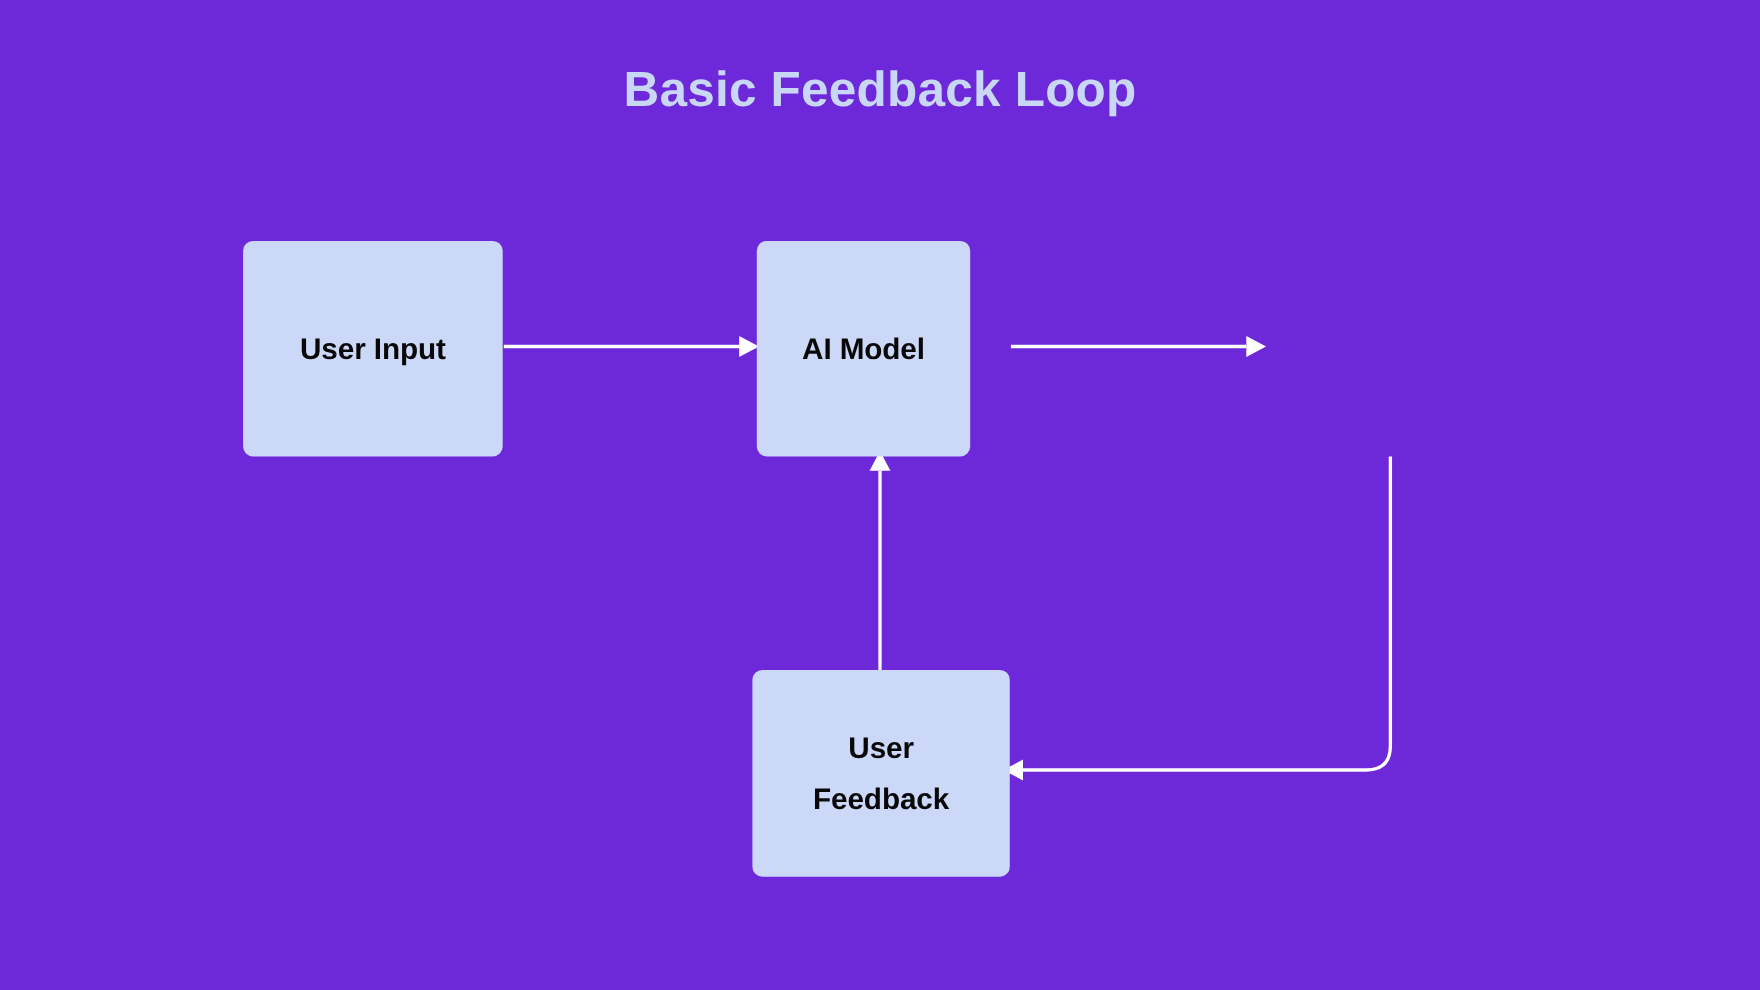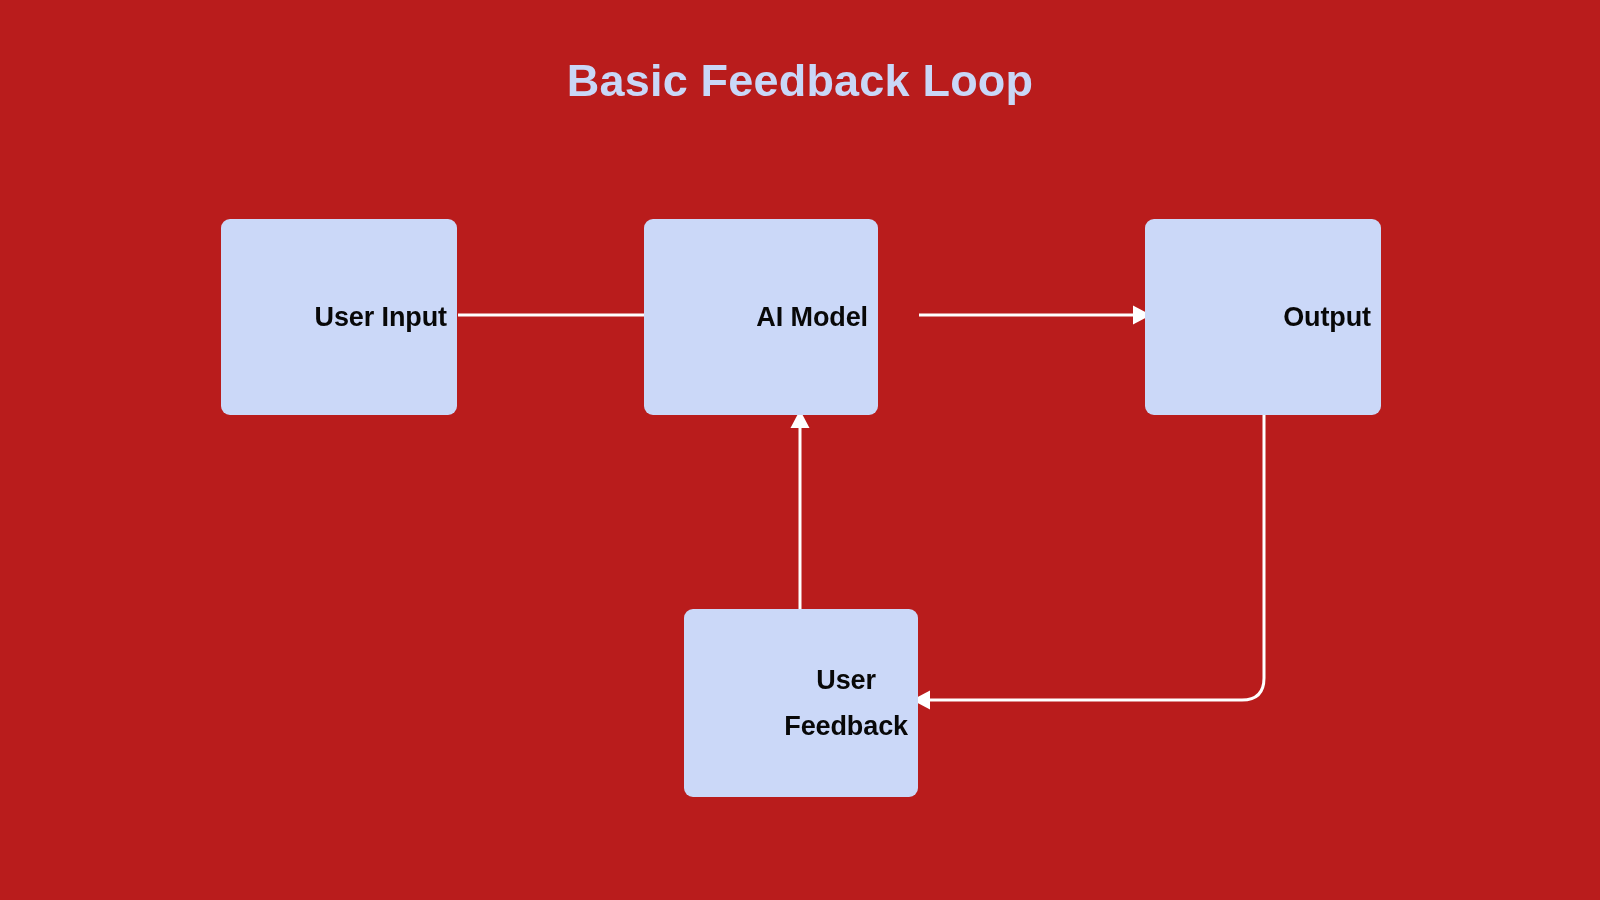--- a/index.html
+++ b/index.html
@@ -5,21 +5,21 @@
 <style>
   html, body {
     margin: 0;
     padding: 0;
     background: #2159e8;
   }
   #canvas {
     position: relative;
     width: 1600px;
     height: 900px;
-    background: #b91c1c;
+    background: #6d28d9;
     overflow: hidden;
     font-family: "Liberation Sans", "DejaVu Sans", sans-serif;
   }
   #diagram-title {
     position: absolute;
     left: 0;
     top: 56px;
     width: 1600px;
     text-align: center;
     color: #c9d7f7;
@@ -27,35 +27,35 @@
     font-weight: bold;
     letter-spacing: 0.2px;
     line-height: 1.1;
   }
   .node {
     position: absolute;
     background: #cbd8f8;
     border-radius: 9px;
     display: flex;
     align-items: center;
-    justify-content: flex-end;
+    justify-content: center;
     box-sizing: border-box;
     padding: 6px 10px;
   }
   .node-label {
     color: #080808;
     font-size: 27px;
     font-weight: bold;
     text-align: center;
     line-height: 1.72;
     white-space: pre-line;
     letter-spacing: -0.1px;
   }
   #node-user-input  { left: 221px;  top: 219px; width: 236px; height: 196px; }
-  #node-ai-model    { left: 644px;  top: 219px; width: 234px; height: 196px; }
+  #node-ai-model    { left: 688px;  top: 219px; width: 194px; height: 196px; }
   #node-output      { left: 1145px; top: 219px; width: 236px; height: 196px; }
   #node-user-feedback { left: 684px; top: 609px; width: 234px; height: 188px; }
 
   #edge-layer {
     position: absolute;
     left: 0;
     top: 0;
     width: 1600px;
     height: 900px;
     pointer-events: none;
@@ -100,22 +100,19 @@
   </svg>
 
   <div class="node" id="node-user-input">
     <span class="node-label">User Input</span>
   </div>
 
   <div class="node" id="node-ai-model">
     <span class="node-label">AI Model</span>
   </div>
 
-  <div class="node" id="node-output">
-    <span class="node-label">Output</span>
-  </div>
 
   <div class="node" id="node-user-feedback">
     <span class="node-label">User
 Feedback</span>
   </div>
 
 </div>
 
 </body></html>

